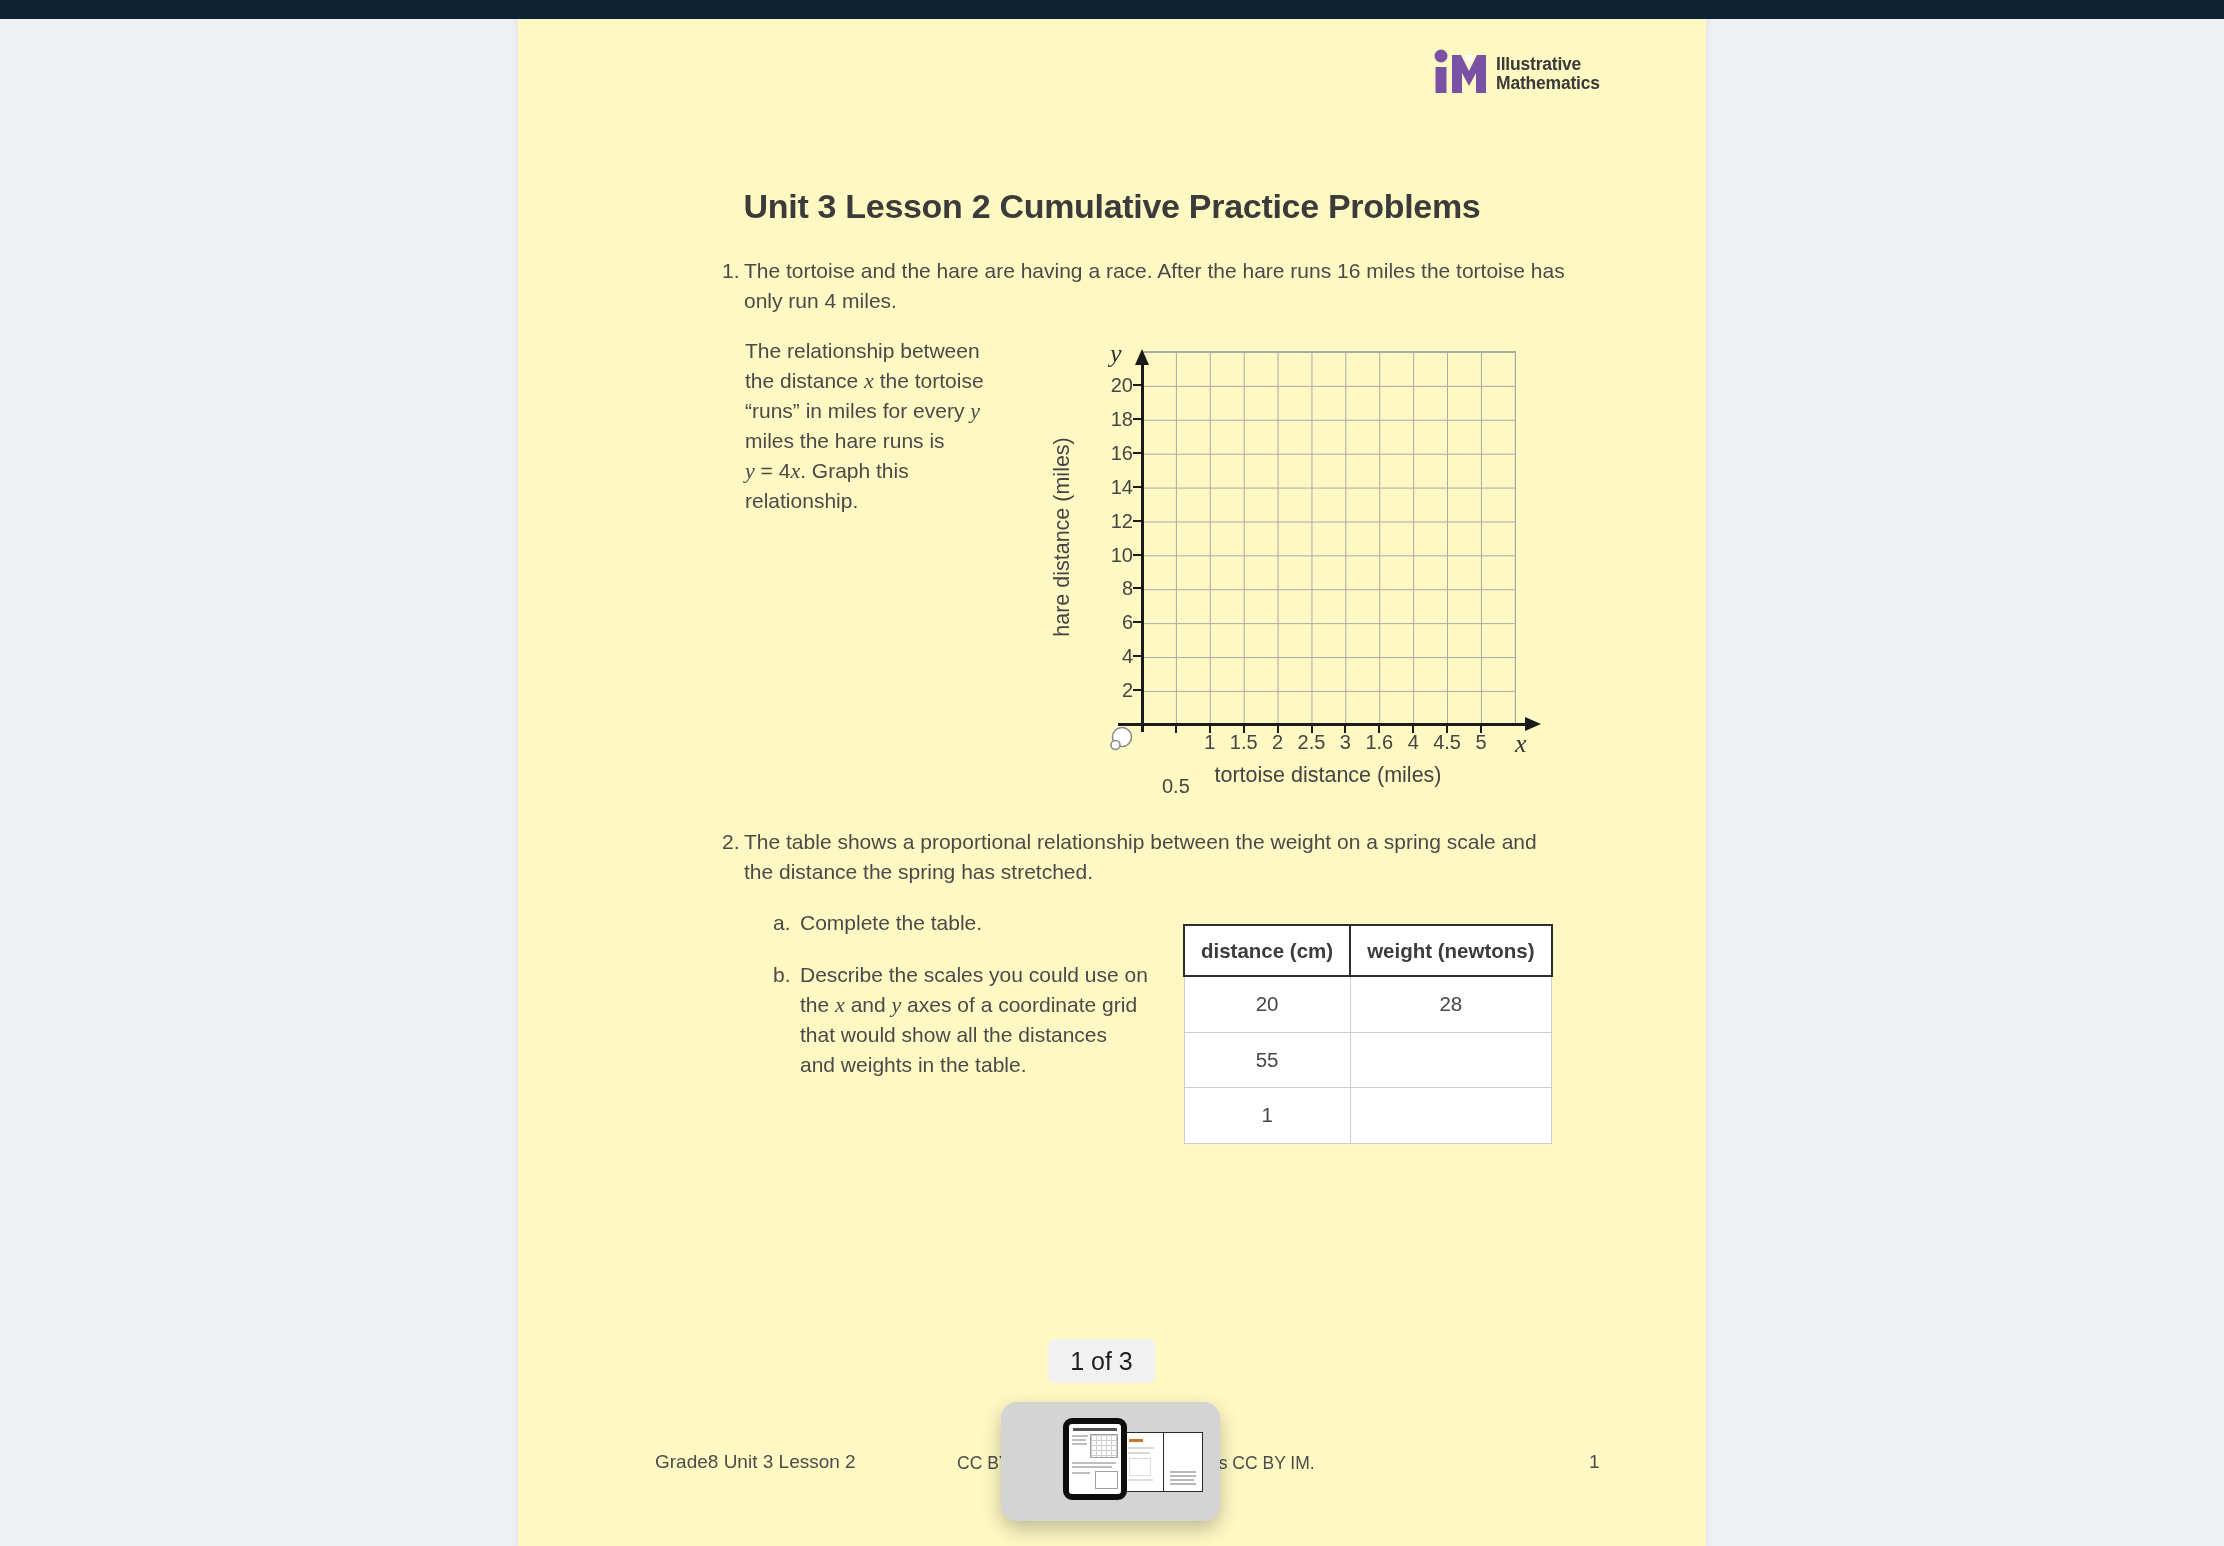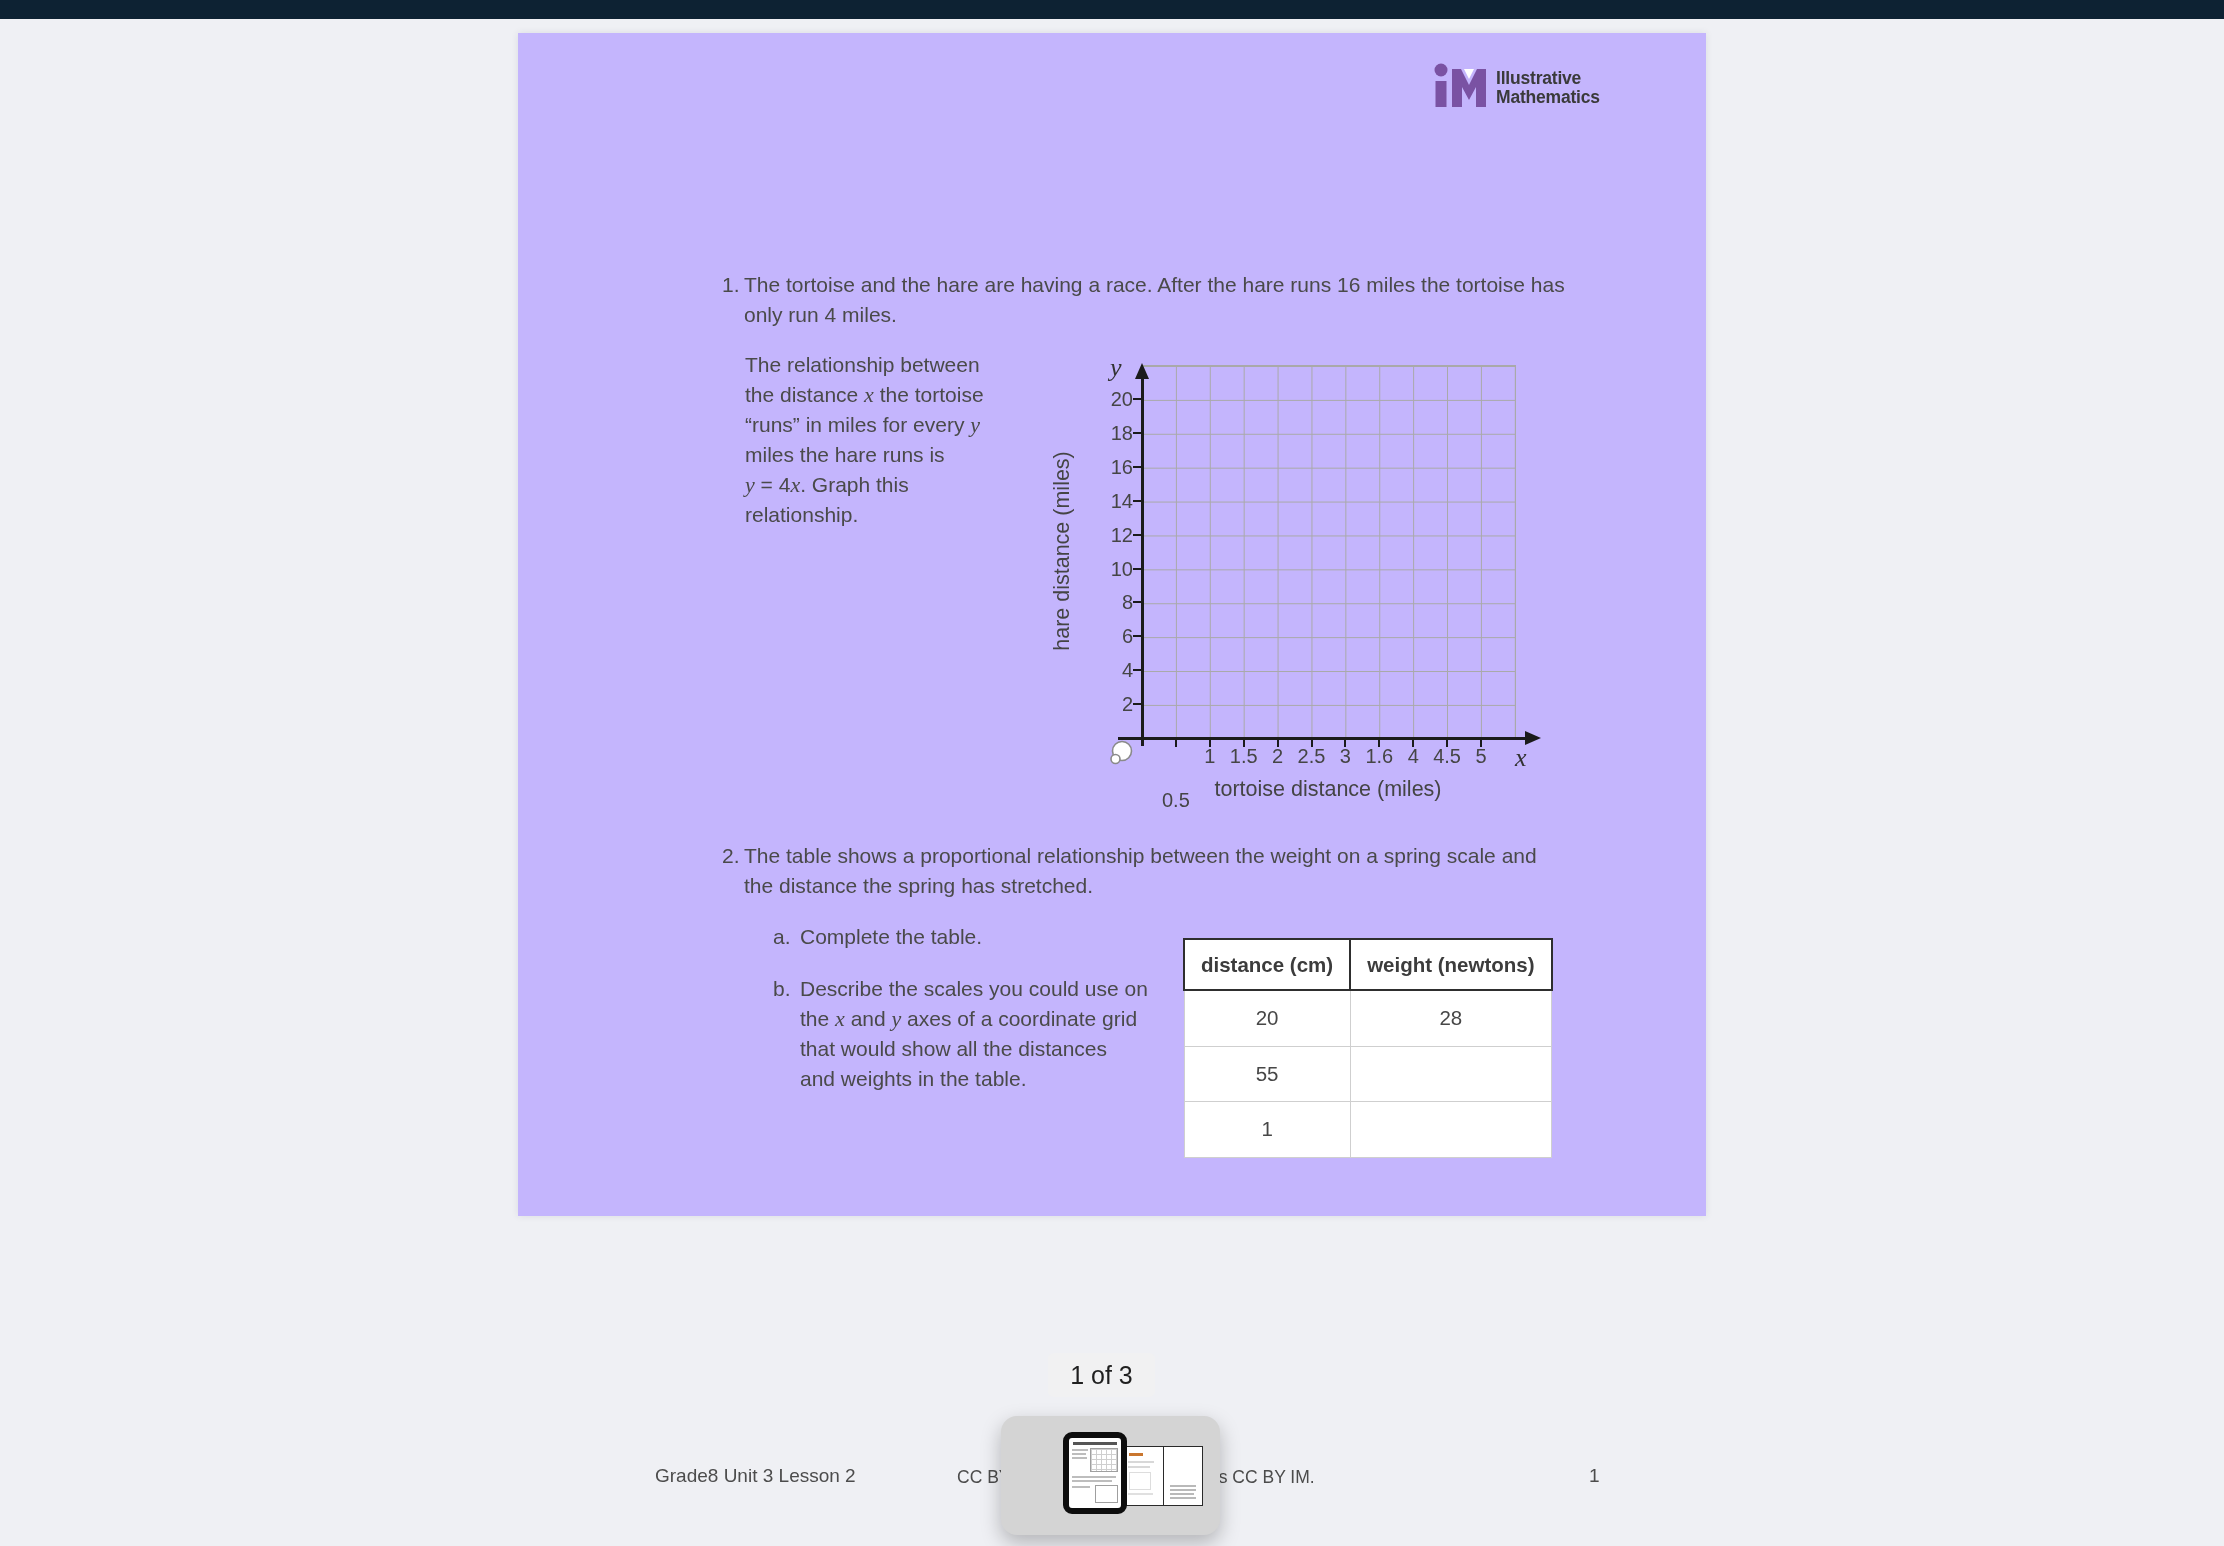--- a/index.html
+++ b/index.html
@@ -4,21 +4,21 @@
 <style>
   html,body{margin:0;padding:0;}
   body{
     width:2224px;height:1546px;position:relative;overflow:hidden;
     background:#eff0f4;
     font-family:"Liberation Sans","DejaVu Sans",sans-serif;
     -webkit-font-smoothing:antialiased;
   }
   .topbar{position:absolute;left:0;top:0;width:2224px;height:19px;background:#0d2233;}
   .page{
-    position:absolute;left:518px;top:33px;width:1188px;height:1183px;background:#c4b5fd;
+    position:absolute;left:518px;top:19px;width:1188px;height:1527px;background:#fef9c3;
     box-shadow:0 0 7px rgba(40,50,70,0.10);
   }
   .abs{position:absolute;}
   
   .logo-text{font-weight:bold;font-size:17.5px;line-height:18.5px;color:#3a3a3a;letter-spacing:-0.2px;}
   
   .doc-title{left:0;top:168px;width:100%;text-align:center;font-size:34px;font-weight:bold;color:#3b3b3b;letter-spacing:-0.3px;}
   .body-text{font-size:21px;line-height:30px;color:#4a4a4a;}
   .mathvar{font-family:"Liberation Serif","DejaVu Serif",serif;font-style:italic;font-size:22px;}
   
@@ -77,20 +77,21 @@
       <rect x="1.5" y="20" width="11" height="26" fill="#7a52a3"></rect>
       <polygon points="18,46 18,8 27,8 35,24 43,8 52,8 52,46 42,46 42,26 35,39 28,26 28,46" fill="#7a52a3"></polygon>
       <polygon points="30,8 35,18 40,8" fill="#ffffff"></polygon>
     </svg>
   </div>
   <div class="abs logo-text" style="left:978px;top:36px;">
     <div>Illustrative</div>
     <div>Mathematics</div>
   </div>
 
+  <div class="abs doc-title">Unit 3 Lesson 2 Cumulative Practice Problems</div>
 
   <div class="abs body-text" style="left:204px;top:237px;">1.</div>
   <div class="abs body-text" style="left:226px;top:237px;width:832px;">The tortoise and the hare are having a race. After the hare runs 16 miles the tortoise has only run 4 miles.</div>
   <div class="abs body-text" style="left:227px;top:317px;" id="p1-detail">
       <div><span>The relationship between</span></div>
       <div><span>the distance </span><span class="mathvar">x</span><span> the tortoise</span></div>
       <div><span>“runs” in miles for every </span><span class="mathvar">y</span></div>
       <div><span>miles the hare runs is</span></div>
       <div><span class="mathvar">y</span><span> = 4</span><span class="mathvar">x</span><span>. Graph this</span></div>
       <div><span>relationship.</span></div>

